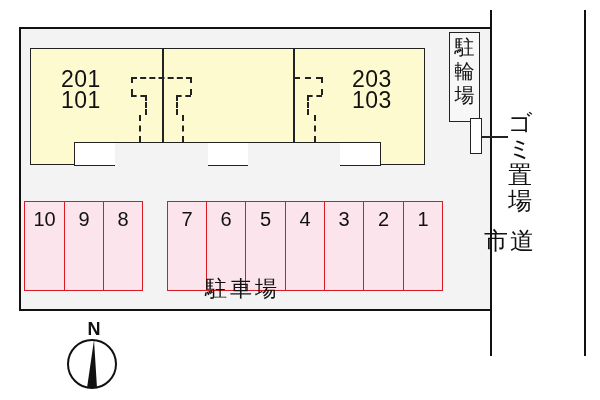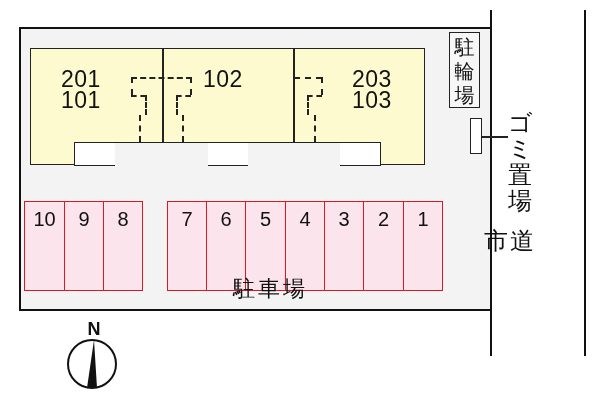--- a/index.html
+++ b/index.html
@@ -7,25 +7,25 @@
   .abs { position:absolute; box-sizing:border-box; }
   .lot { left:19px; top:27px; width:473px; height:284px; background:#f3f3f3; border:2px solid #111; }
   .road-line { width:2px; background:#111; }
   .unit { top:48px; height:117px; background:#fdfad0; border:1.5px solid #222; }
   .unit-label { font-size:23px; line-height:21px; letter-spacing:0.5px; }
   .entrance { top:142px; height:24px; background:#fff; border:1.5px solid #222; }
   .dashed { border-color:#222; border-style:dashed; border-width:0; }
   .slot { top:201px; height:90px; background:#fce4ec; border:1.5px solid #d91a24; }
   .slot span { display:block; text-align:center; font-size:20px; margin-top:6px; }
   .jp { font-family:"DejaVu Sans", sans-serif; }
-  .bike { left:449px; top:32px; width:31px; height:76px; background:#f7f7f7; border:1.5px solid #222; font-size:20px; line-height:24px; text-align:center; padding-top:2px; }
+  .bike { left:449px; top:32px; width:31px; height:90px; background:#f7f7f7; border:1.5px solid #222; font-size:20px; line-height:24px; text-align:center; padding-top:2px; }
   .trash { left:470px; top:118px; width:12px; height:36px; background:#fff; border:1.5px solid #222; }
   .trash-line { left:482px; top:136px; width:26px; height:2px; background:#222; }
   .trash-label { left:508px; top:110px; font-size:24px; line-height:26px; letter-spacing:2px; }
-  .parking-label { left:205px; top:274px; font-size:22px; letter-spacing:3px;margin-left:28px; }
+  .parking-label { left:205px; top:274px; font-size:22px; letter-spacing:3px; }
   .road-label { left:484px; top:225px; font-size:24px; letter-spacing:2px; }
   .watermark { left:200px; top:180px; font-size:34px; color:#ffffff; opacity:0.45; letter-spacing:4px; }
 </style>
 </head>
 <body>
 
 <div class="abs road-line" style="left:490px; top:10px; height:346px;"></div>
 <div class="abs road-line" style="left:584px; top:10px; height:346px;"></div>
 
 <div class="abs lot"></div>
@@ -33,21 +33,20 @@
 <div class="abs watermark">​</div>
 
 <div class="abs unit" style="left:30px; width:133px;">
   <div class="unit-label" style="position:absolute; left:30px; top:20px; width:60px;">
     <div>201</div>
     <div>101</div>
   </div>
 </div>
 <div class="abs unit" style="left:162px; width:132px;">
   <div class="unit-label" style="position:absolute; left:40px; top:20px; width:60px;">
-    <div>102</div>
   </div>
 </div>
 <div class="abs unit" style="left:293px; width:132px;">
   <div class="unit-label" style="position:absolute; left:58px; top:20px; width:60px;">
     <div>203</div>
     <div>103</div>
   </div>
 </div>
 
 <div class="abs entrance" style="left:74px; width:42px;"></div>

